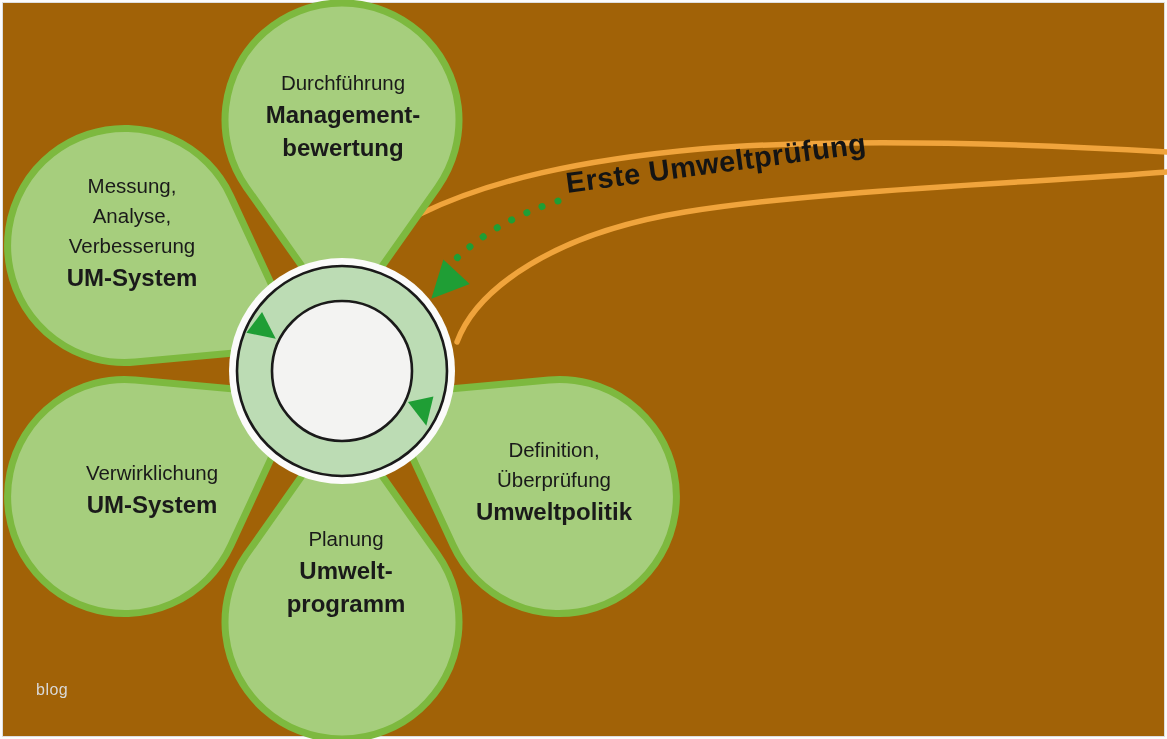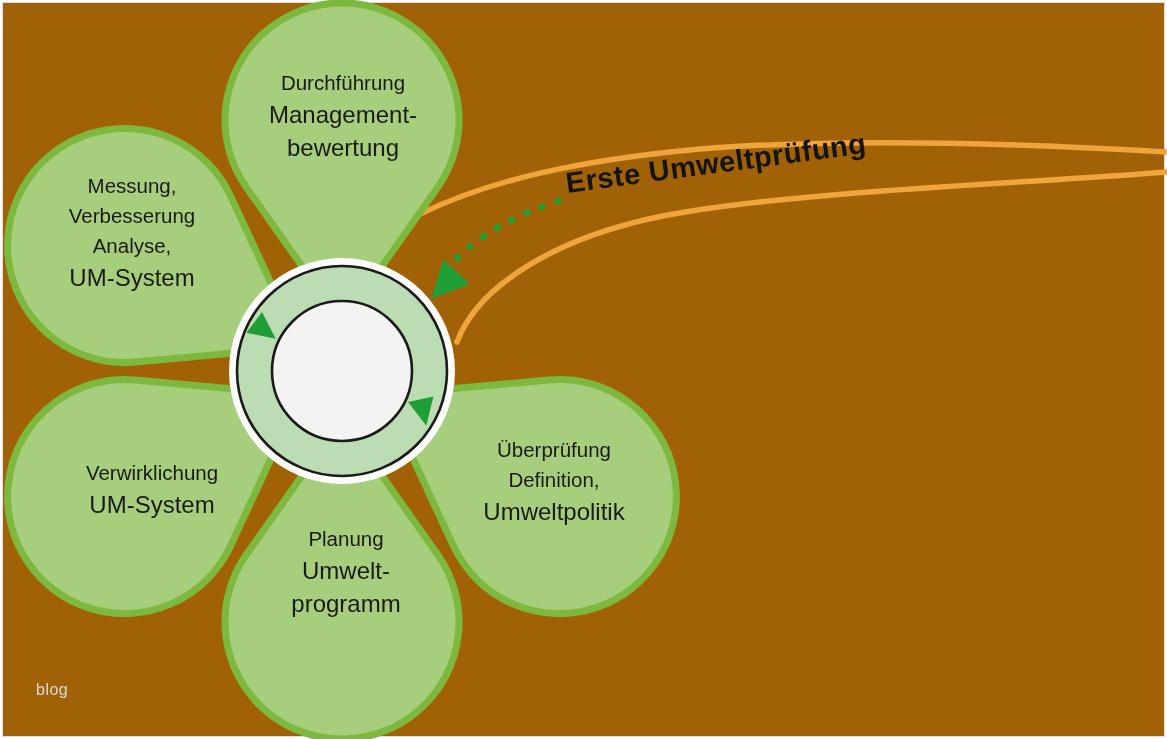--- a/index.html
+++ b/index.html
@@ -10,21 +10,21 @@
     box-shadow:inset 0 0 0 2px #fbfbfb, inset 0 0 0 3px #dedede;
   }
   #flower-svg{position:absolute;left:0;top:0;width:1167px;height:739px;}
   .petal{stroke-width:7;stroke-linejoin:round;}
   .ring-circle{stroke-width:2.6;}
   .pt{
     position:absolute;text-align:center;color:#1a1a1a;
     font-size:20.5px;line-height:30px;white-space:nowrap;
     transform:translate(-50%,-50%);
   }
-  .pt .b{font-weight:normal;font-size:24px;line-height:33px;display:block;}
+  .pt .b{font-weight:bold;font-size:24px;line-height:33px;display:block;}
   .pt span{display:block;}
   .pt-top{left:343px;top:116px;}
   .pt-upleft{left:132px;top:232px;}
   .pt-lowleft{left:152px;top:489px;}
   .pt-bottom{left:346px;top:572px;}
   .pt-right{left:554px;top:481px;}
   #swoosh-label{
     position:absolute;left:566px;top:167px;
     font-size:29px;font-weight:bold;color:#141414;
     transform:rotate(-7.6deg);transform-origin:left center;
@@ -72,39 +72,39 @@
   </svg>
 
   <div class="pt pt-top">
     <span>Durchführung</span>
     <span class="b">Management-</span>
     <span class="b">bewertung</span>
   </div>
 
   <div class="pt pt-upleft">
     <span>Messung,</span>
+    <span>Analyse,</span>
     <span>Verbesserung</span>
-    <span>Analyse,</span>
     <span class="b">UM-System</span>
   </div>
 
   <div class="pt pt-lowleft">
     <span>Verwirklichung</span>
     <span class="b">UM-System</span>
   </div>
 
   <div class="pt pt-bottom">
     <span>Planung</span>
     <span class="b">Umwelt-</span>
     <span class="b">programm</span>
   </div>
 
   <div class="pt pt-right">
+    <span>Definition,</span>
     <span>Überprüfung</span>
-    <span>Definition,</span>
     <span class="b">Umweltpolitik</span>
   </div>
 
   <div id="swoosh-label">Erste Umweltprüfung</div>
 
   <div id="watermark">blog</div>
 
 </div>
 
 </body></html>

